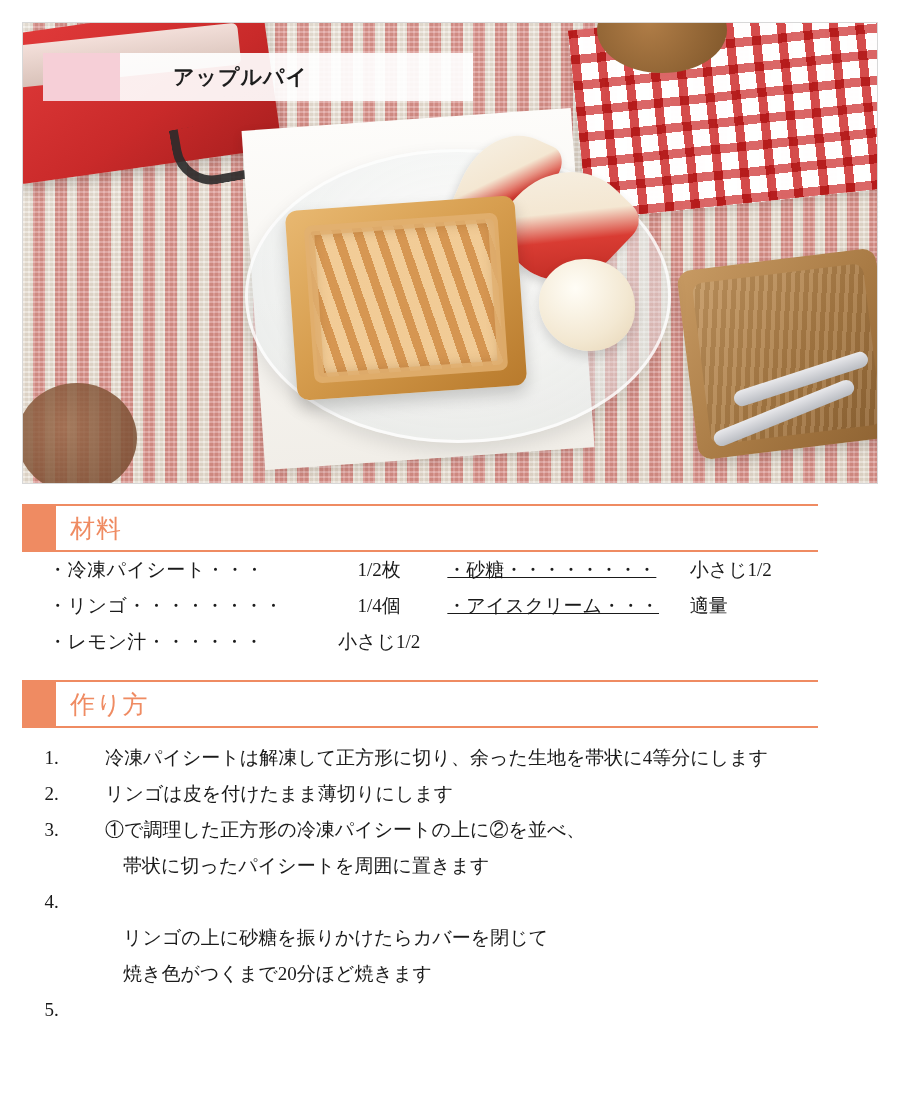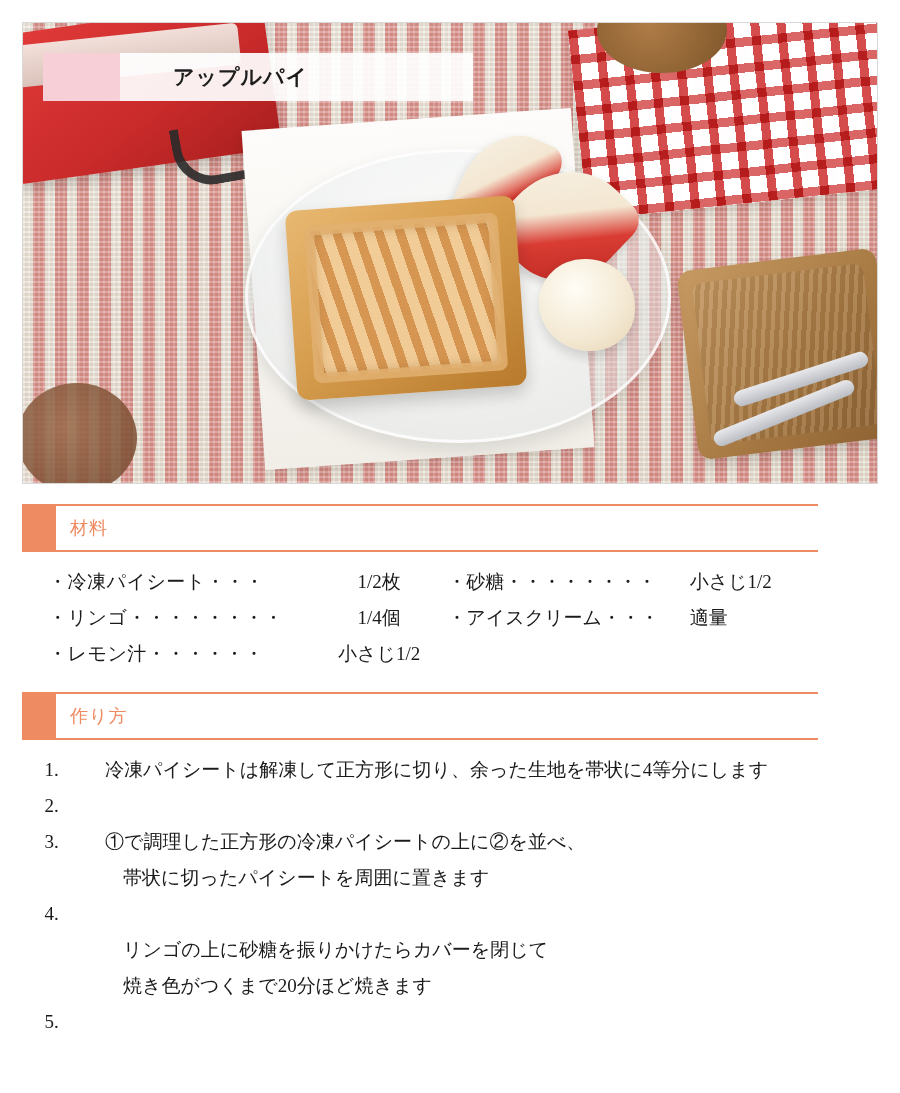--- a/index.html
+++ b/index.html
@@ -224,40 +224,39 @@
   }
   .sec-head .bar {
     width: 34px;
     background: #ef8b62;
     flex: none;
   }
   .sec-head .sec-title {
     display: flex;
     align-items: center;
     padding-left: 14px;
-    font-size: 18px;
+    font-size: 25px;
     color: #ef8b62;
     letter-spacing: 1px;
   }
 
   
   .ing-table {
     width: 100%;
     border-collapse: collapse;
-    margin-top: 12px;
   }
   .ing-table td {
     font-size: 19px;
     padding: 5px 0;
     vertical-align: top;
     white-space: nowrap;
   }
   .ing-name  { width: 270px; padding-left: 26px !important; letter-spacing: .5px; }
   .ing-amt   { width: 150px; text-align: center; }
-  .ing-name2 { width: 250px; }
+  .ing-name2 { width: 250px; text-decoration: underline; }
   .ing-amt2  { width: 140px; }
 
   
   .steps {
     margin-top: 12px;
   }
   .step {
     display: flex;
     font-size: 19px;
     line-height: 1.58;
@@ -339,20 +338,21 @@
 
       <div class="step">
         <span class="num">1</span>
         <span class="dot">.</span>
         <span class="txt">冷凍パイシートは解凍して正方形に切り、余った生地を帯状に4等分にします</span>
       </div>
 
       <div class="step">
         <span class="num">2</span>
         <span class="dot">.</span>
+        <span class="txt">リンゴは皮を付けたまま薄切りにします</span>
       </div>
 
       <div class="step">
         <span class="num">3</span>
         <span class="dot">.</span>
         <span class="txt">①で調理した正方形の冷凍パイシートの上に②を並べ、</span>
       </div>
       <div class="step cont">
         <span class="txt">帯状に切ったパイシートを周囲に置きます</span>
       </div>

